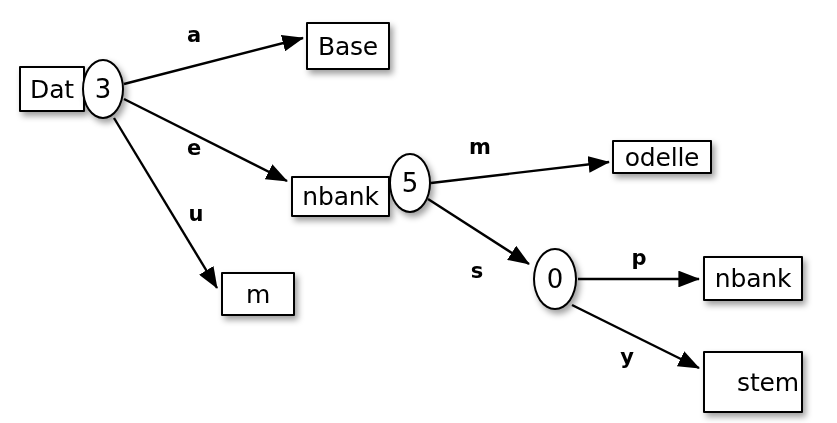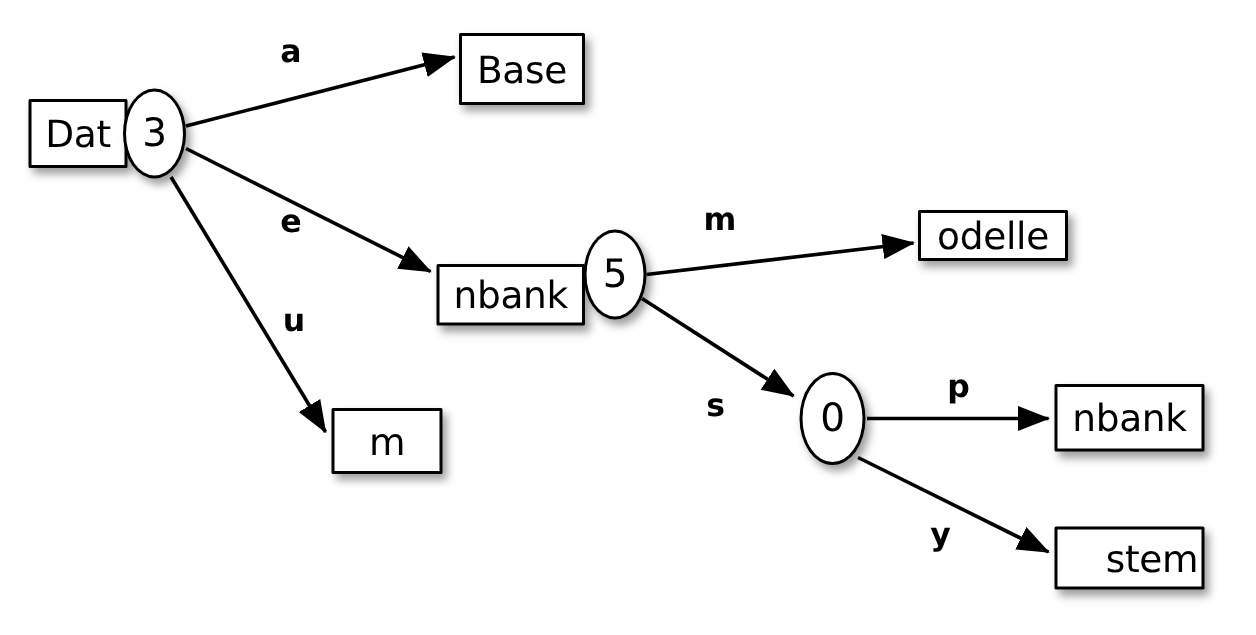--- a/index.html
+++ b/index.html
@@ -104,21 +104,21 @@
       </div>
       <div class="node node-box" style="left: 612px; top: 140px; width: 100px; height: 34px; z-index: 3;">
         <span class="node-label">odelle</span>
       </div>
       <div class="node node-ellipse" style="left: 533px; top: 248px; width: 44px; height: 62px; z-index: 4;">
         <span class="node-label ell-label">0</span>
       </div>
       <div class="node node-box" style="left: 703px; top: 256px; width: 100px; height: 45px; z-index: 3;">
         <span class="node-label">nbank</span>
       </div>
-      <div class="node node-box" style="left: 703px; top: 351px; width: 100px; height: 42px; z-index: 3; padding-left: 30px;">
+      <div class="node node-box" style="left: 703px; top: 351px; width: 100px; height: 62px; z-index: 3; padding-left: 30px;">
         <span class="node-label">stem</span>
       </div>
     </div>
   <div id="edge-label-layer">
       <div class="edge-label" style="left: 194px; top: 35px;">a</div>
       <div class="edge-label" style="left: 194px; top: 148px;">e</div>
       <div class="edge-label" style="left: 196px; top: 214px;">u</div>
       <div class="edge-label" style="left: 480px; top: 147px;">m</div>
       <div class="edge-label" style="left: 477px; top: 271px;">s</div>
       <div class="edge-label" style="left: 639px; top: 258px;">p</div>

